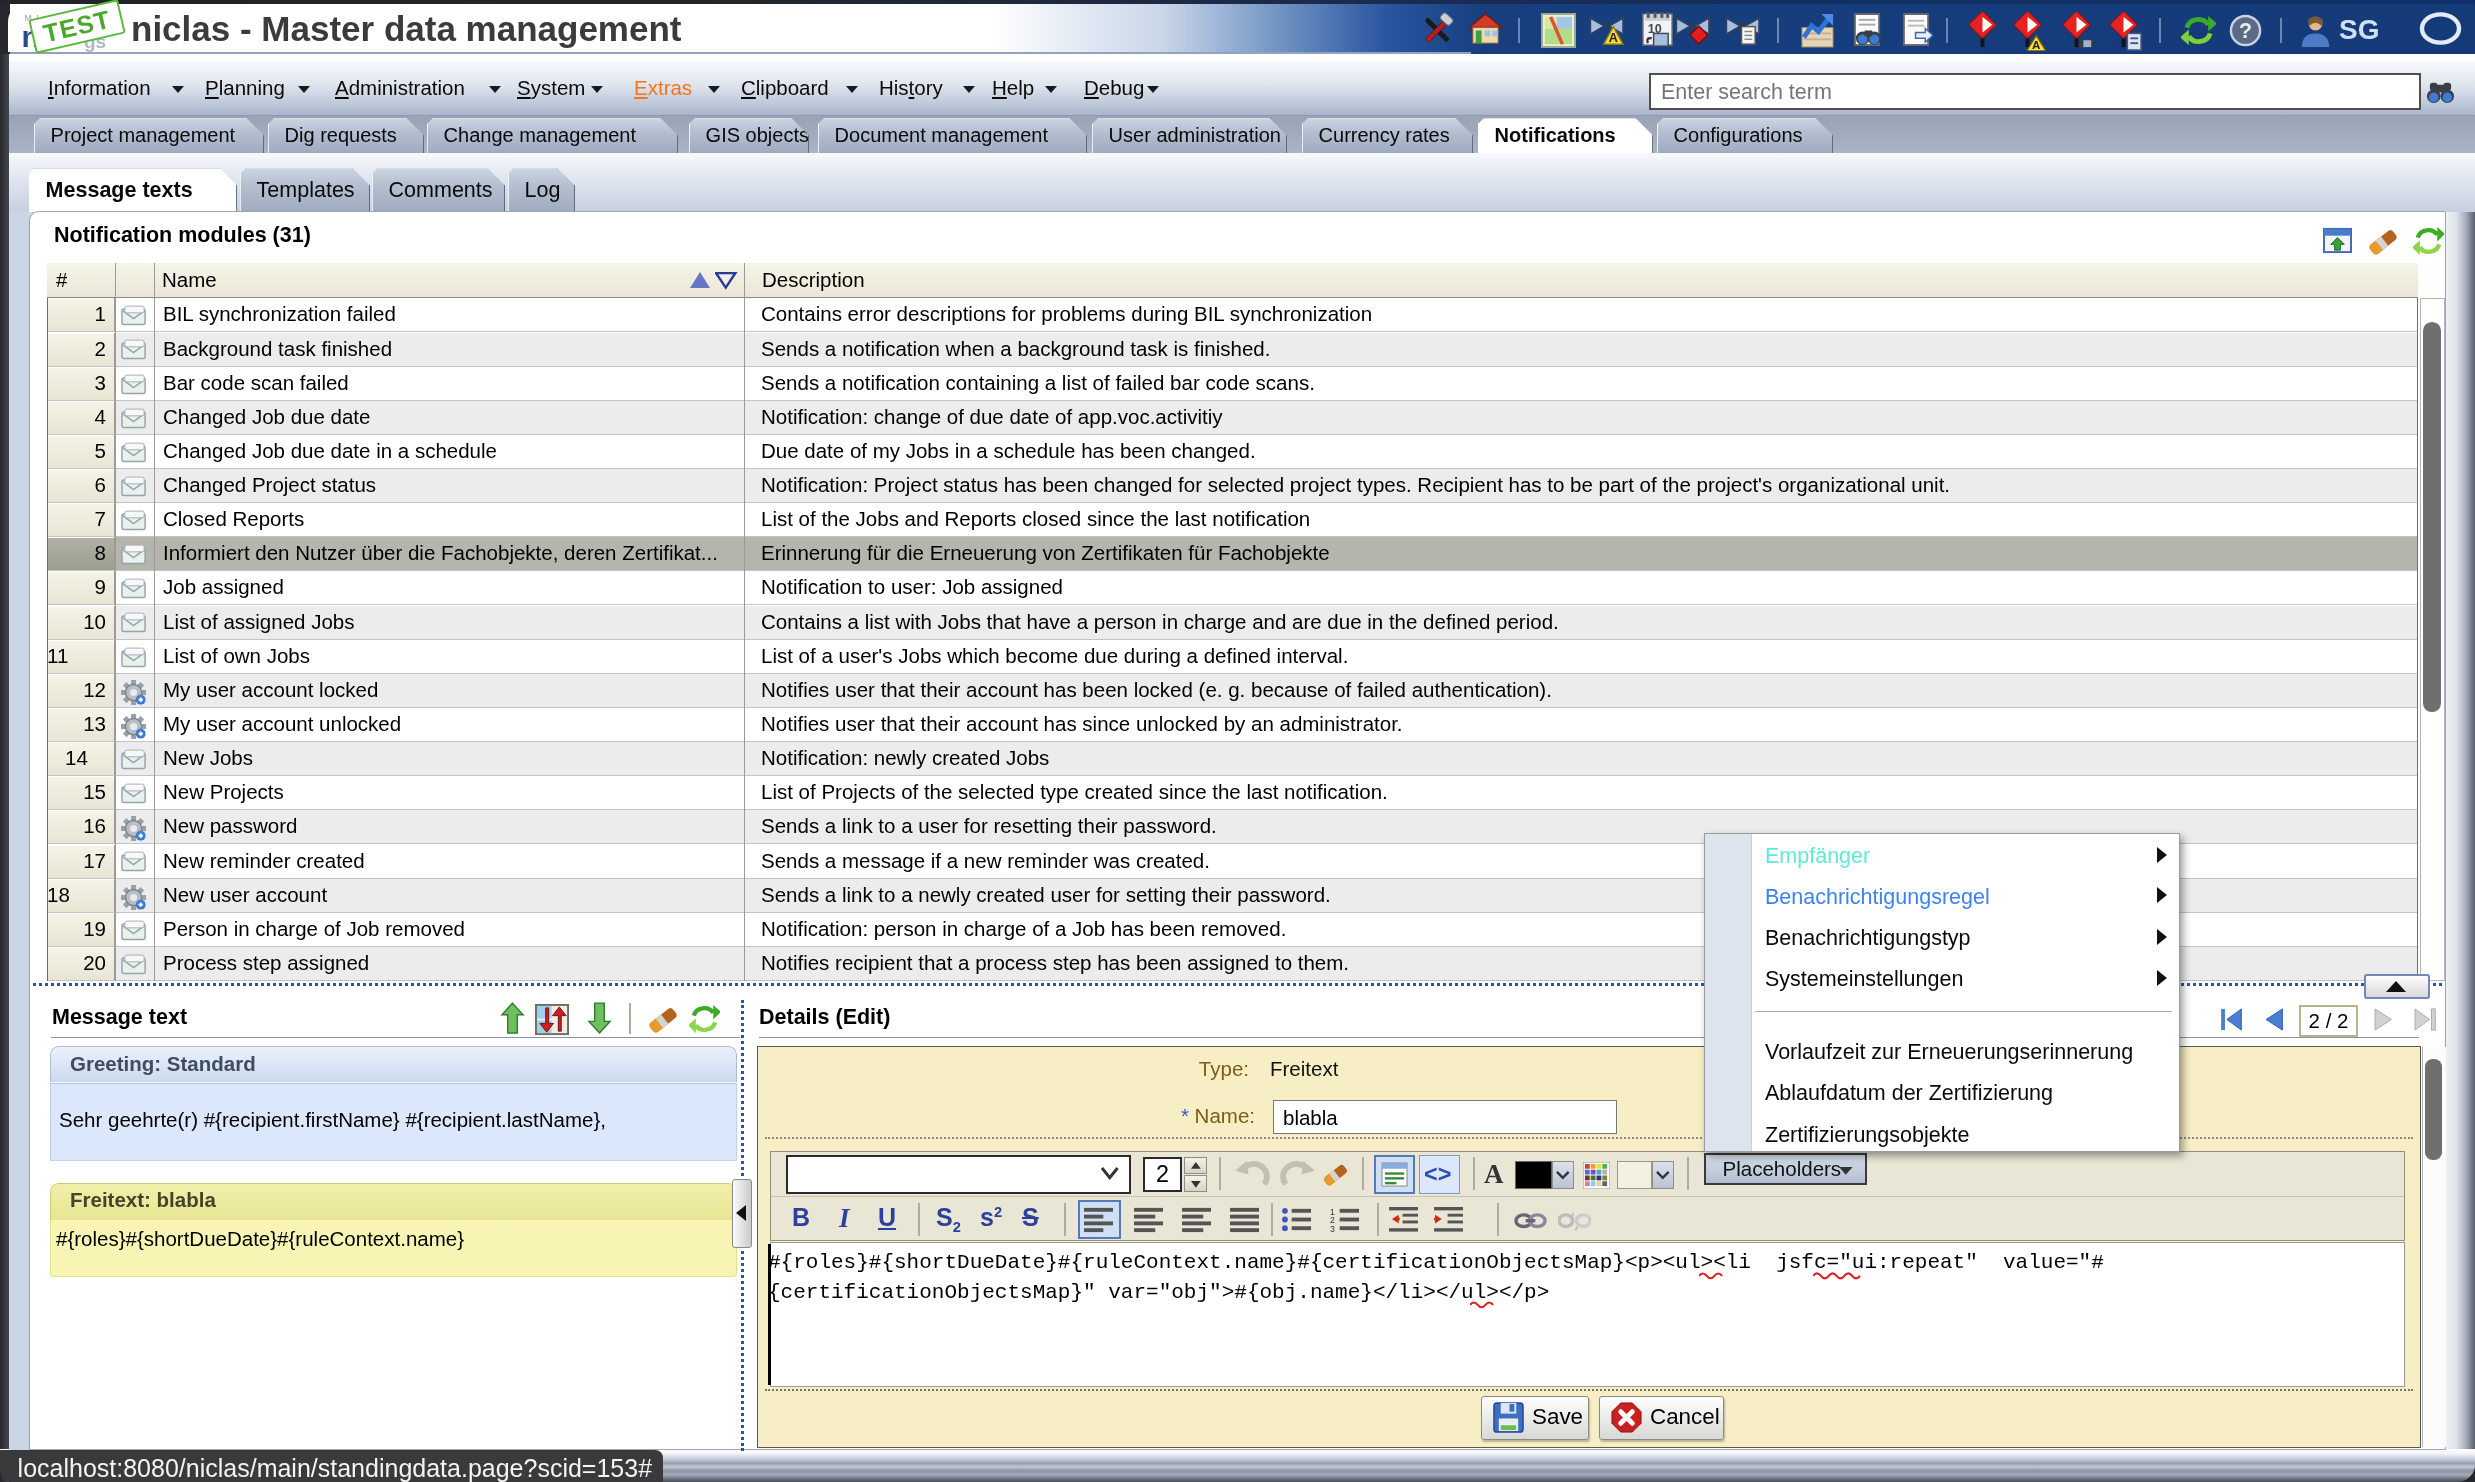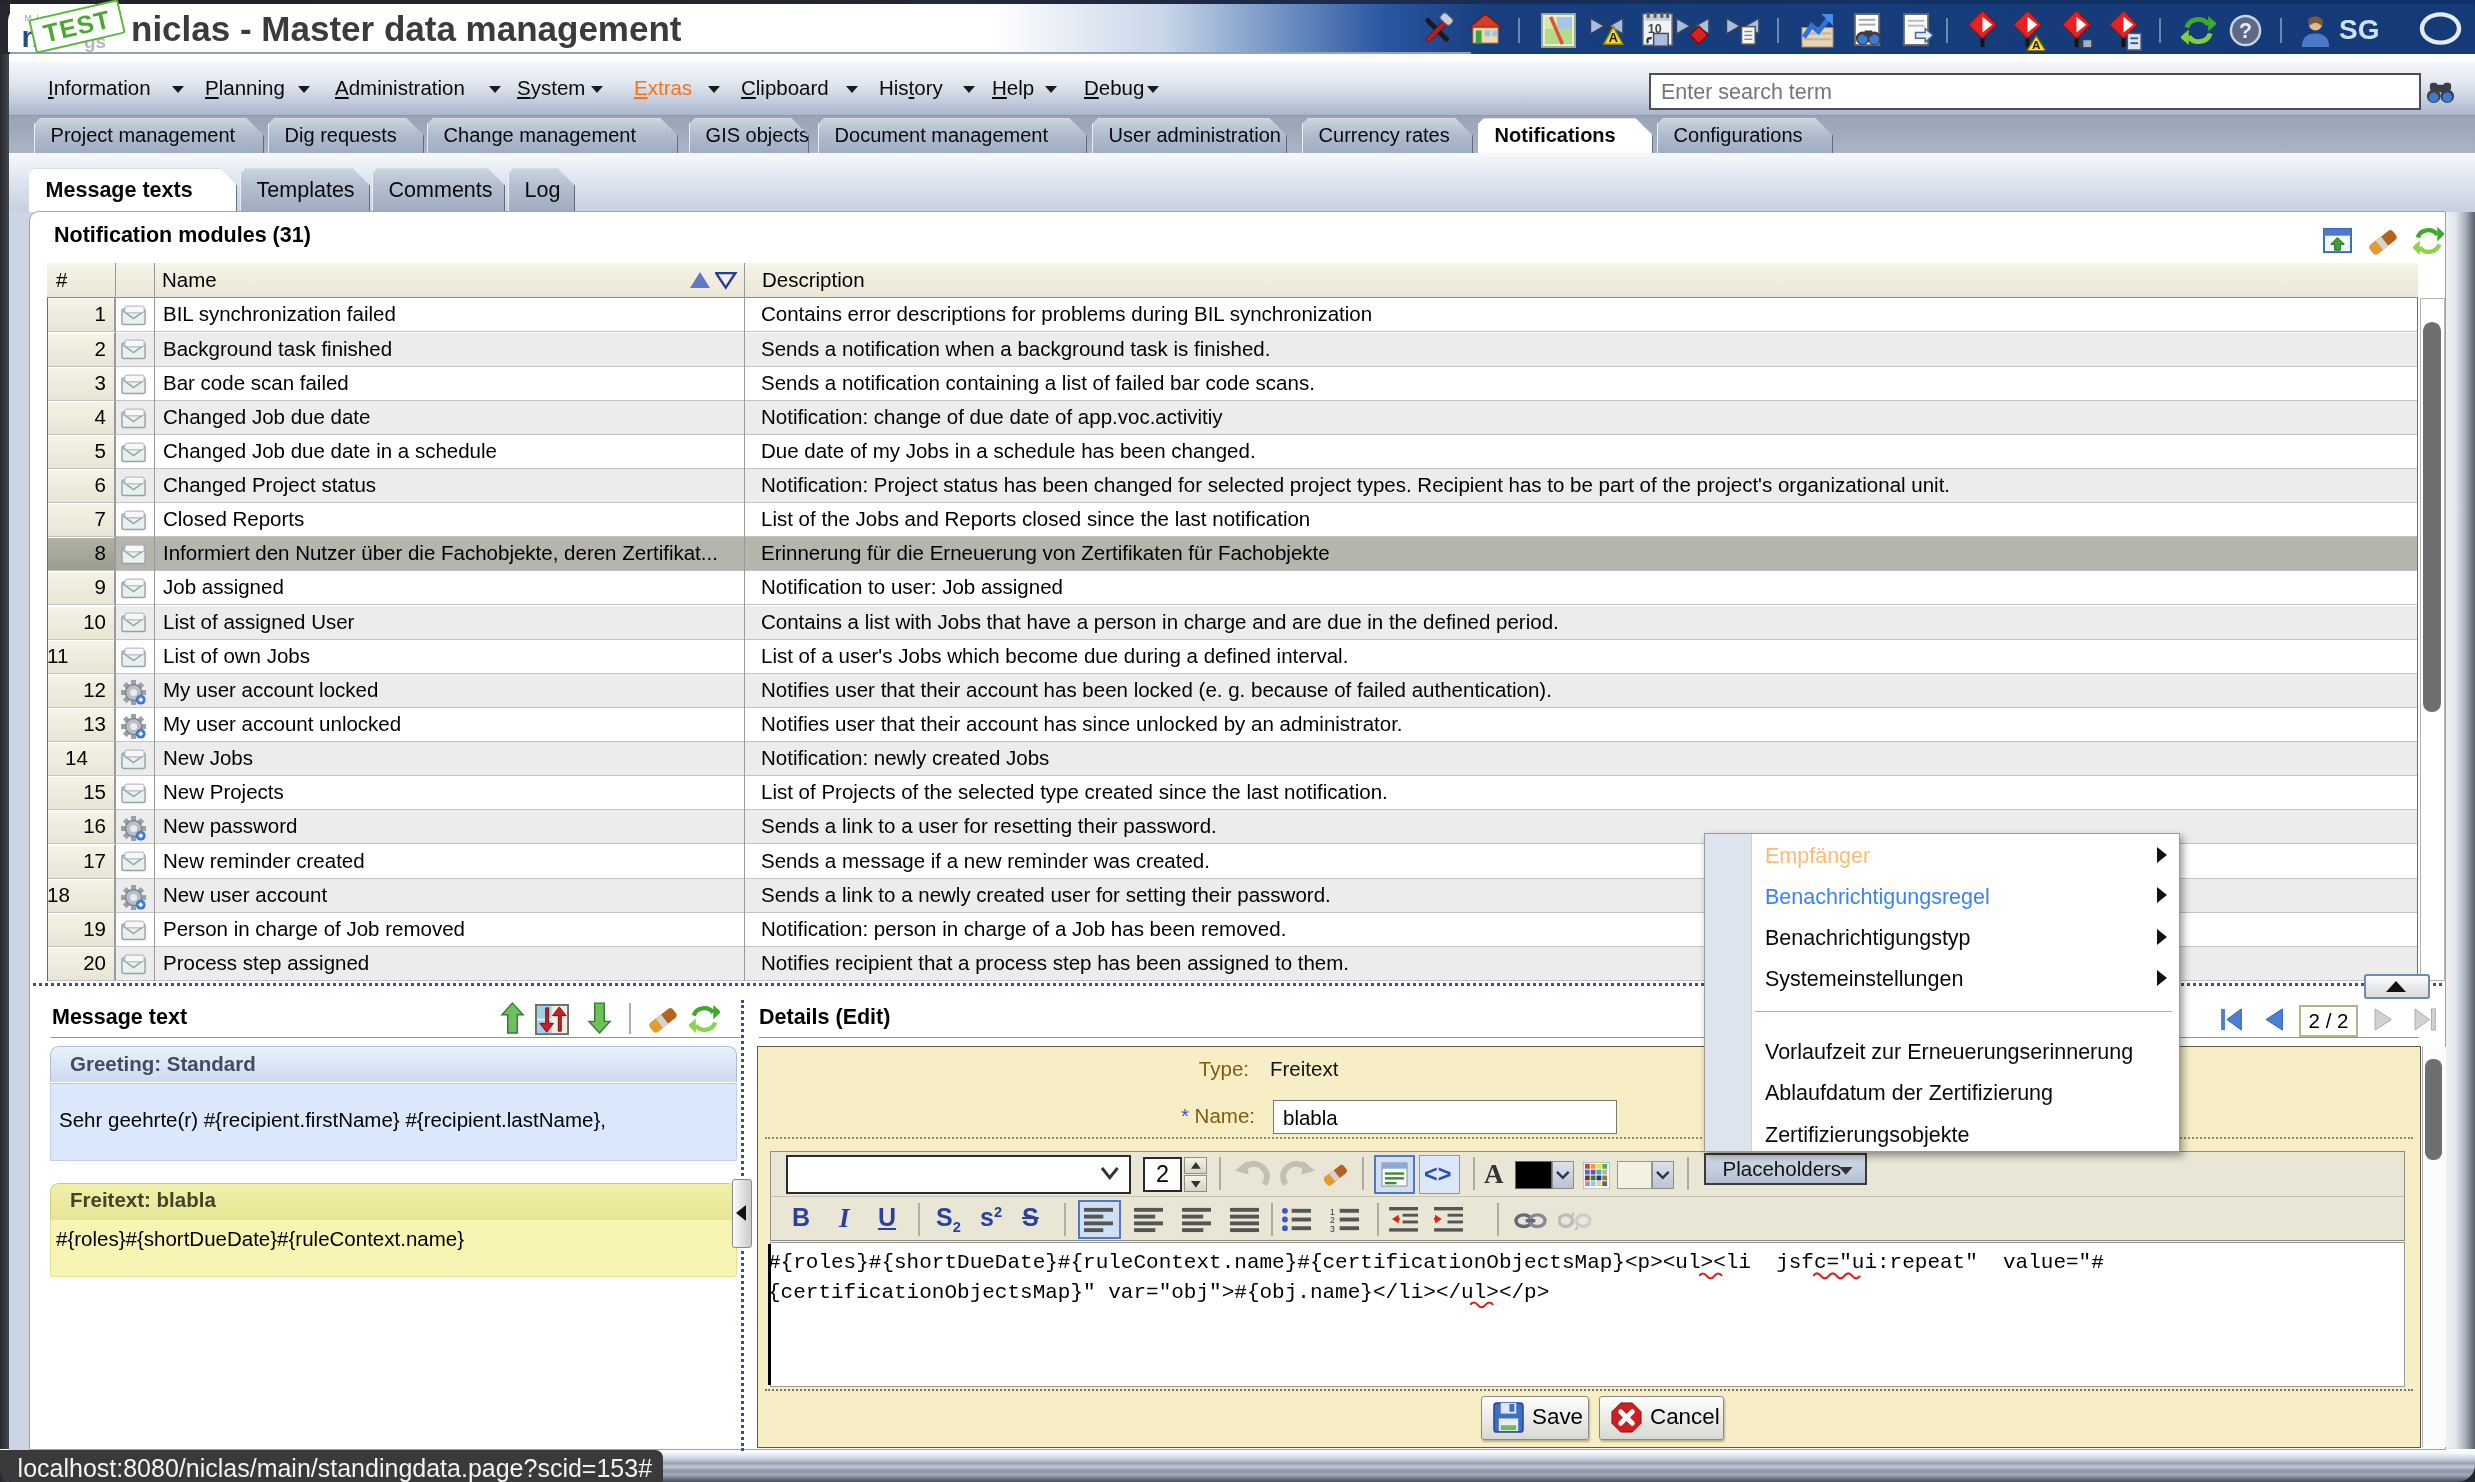--- a/index.html
+++ b/index.html
@@ -358,21 +358,21 @@
 <div class="a" style="left:48px;top:606px;width:67px;height:33px;background:linear-gradient(180deg,#f6f3e7,#e8e5d5);border-right:1px solid #9a9a9a;box-shadow:inset 0 1px 0 #fff"></div>
 <div class="a" style="left:47px;top:606px;width:59px;height:34px;font-size:20.5px;text-align:right;line-height:32px">10</div>
 <svg class="a" style="left:121px;top:612px" width="27" height="21.5" viewBox="0 0 28 22">
     <rect x="1" y="4" width="24" height="16" rx="2" fill="#e9f0ee" stroke="#93a5a5" stroke-width="1.5"></rect>
     <polyline points="2,6 13,14 24,6" fill="none" stroke="#93a5a5" stroke-width="1.5"></polyline>
     <rect x="4" y="1" width="20" height="7" rx="2" fill="#f5f9f7" stroke="#aab" stroke-width="1"></rect>
   </svg>
 <div class="a" style="left:115px;top:606px;width:1px;height:34px;background:#9a9a9a"></div>
 <div class="a" style="left:154px;top:606px;width:1px;height:34px;background:#9a9a9a"></div>
 <div class="a" style="left:744px;top:606px;width:1px;height:34px;background:#9a9a9a"></div>
-<div class="a nw" style="left:163px;top:606px;width:579px;height:34px;font-size:20.5px;line-height:32px">List of assigned User</div>
+<div class="a nw" style="left:163px;top:606px;width:579px;height:34px;font-size:20.5px;line-height:32px">List of assigned Jobs</div>
 <div class="a nw" style="left:761px;top:606px;width:1650px;height:34px;font-size:20.5px;line-height:32px">Contains a list with Jobs that have a person in charge and are due in the defined period.</div>
 <div class="a" style="left:48px;top:640px;width:2369px;height:34px;background:#ffffff;border-bottom:1px solid #c3c3c3"></div>
 <div class="a" style="left:48px;top:640px;width:67px;height:33px;background:linear-gradient(180deg,#f6f3e7,#e8e5d5);border-right:1px solid #9a9a9a;box-shadow:inset 0 1px 0 #fff"></div>
 <div class="a" style="left:47px;top:640px;width:59px;height:34px;font-size:20.5px;text-align:left;line-height:32px">11</div>
 <svg class="a" style="left:121px;top:647px" width="27" height="21.5" viewBox="0 0 28 22">
     <rect x="1" y="4" width="24" height="16" rx="2" fill="#e9f0ee" stroke="#93a5a5" stroke-width="1.5"></rect>
     <polyline points="2,6 13,14 24,6" fill="none" stroke="#93a5a5" stroke-width="1.5"></polyline>
     <rect x="4" y="1" width="20" height="7" rx="2" fill="#f5f9f7" stroke="#aab" stroke-width="1"></rect>
   </svg>
 <div class="a" style="left:115px;top:640px;width:1px;height:34px;background:#9a9a9a"></div>
@@ -791,21 +791,21 @@
     <line x1="10" y1="10" x2="22" y2="22" stroke="#fff" stroke-width="5" stroke-linecap="round"></line>
     <line x1="22" y1="10" x2="10" y2="22" stroke="#fff" stroke-width="5" stroke-linecap="round"></line>
   </svg>
 <div class="a nw" style="left:1650px;top:1404px;font-size:22.4px">Cancel</div>
 <div class="a" style="left:2422px;top:1047px;width:24.4px;height:400px;background:#fcfcfc;border-left:1px solid #b5b5b5"></div>
 <div class="a" style="left:2425px;top:1059px;width:16.6px;height:101px;background:#6f6f6f;border-radius:7.8px"></div>
 <div class="a" style="left:0;top:1450px;width:663px;height:32px;background:#3a3a3c;border-radius:0 7.8px 0 13.7px"></div>
 <div class="a nw" style="left:17.6px;top:1454px;font-size:25px;color:#f4f4f4">localhost:8080/niclas/main/standingdata.page?scid=153#</div>
 <div class="a" style="left:1704px;top:833px;width:476px;height:319px;background:#fff;border:1px solid #9a9a9a;box-shadow:2.9px 3.9px 7.8px rgba(0,0,0,.4)"></div>
 <div class="a" style="left:1705px;top:834px;width:47px;height:317px;background:#dde4ee;border-right:1px solid #c8d0dc"></div>
-<div class="a nw" style="left:1765px;top:844px;font-size:21.5px;color:#fdba74">Empfänger</div>
+<div class="a nw" style="left:1765px;top:844px;font-size:21.5px;color:#5eead4">Empfänger</div>
 <div class="a" style="left:2157px;top:847px;width:0;height:0;border-top:8.8px solid transparent;border-bottom:8.8px solid transparent;border-left:10.7px solid #111"></div>
 <div class="a nw" style="left:1765px;top:885px;font-size:21.5px;color:#3b82f6">Benachrichtigungsregel</div>
 <div class="a" style="left:2157px;top:887px;width:0;height:0;border-top:8.8px solid transparent;border-bottom:8.8px solid transparent;border-left:10.7px solid #111"></div>
 <div class="a nw" style="left:1765px;top:926px;font-size:21.5px;color:#0a0a0a">Benachrichtigungstyp</div>
 <div class="a" style="left:2157px;top:929px;width:0;height:0;border-top:8.8px solid transparent;border-bottom:8.8px solid transparent;border-left:10.7px solid #111"></div>
 <div class="a nw" style="left:1765px;top:967px;font-size:21.5px;color:#0a0a0a">Systemeinstellungen</div>
 <div class="a" style="left:2157px;top:970px;width:0;height:0;border-top:8.8px solid transparent;border-bottom:8.8px solid transparent;border-left:10.7px solid #111"></div>
 <div class="a nw" style="left:1765px;top:1040px;font-size:21.5px;color:#0a0a0a">Vorlaufzeit zur Erneuerungserinnerung</div>
 <div class="a nw" style="left:1765px;top:1081px;font-size:21.5px;color:#0a0a0a">Ablaufdatum der Zertifizierung</div>
 <div class="a nw" style="left:1765px;top:1123px;font-size:21.5px;color:#0a0a0a">Zertifizierungsobjekte</div>

